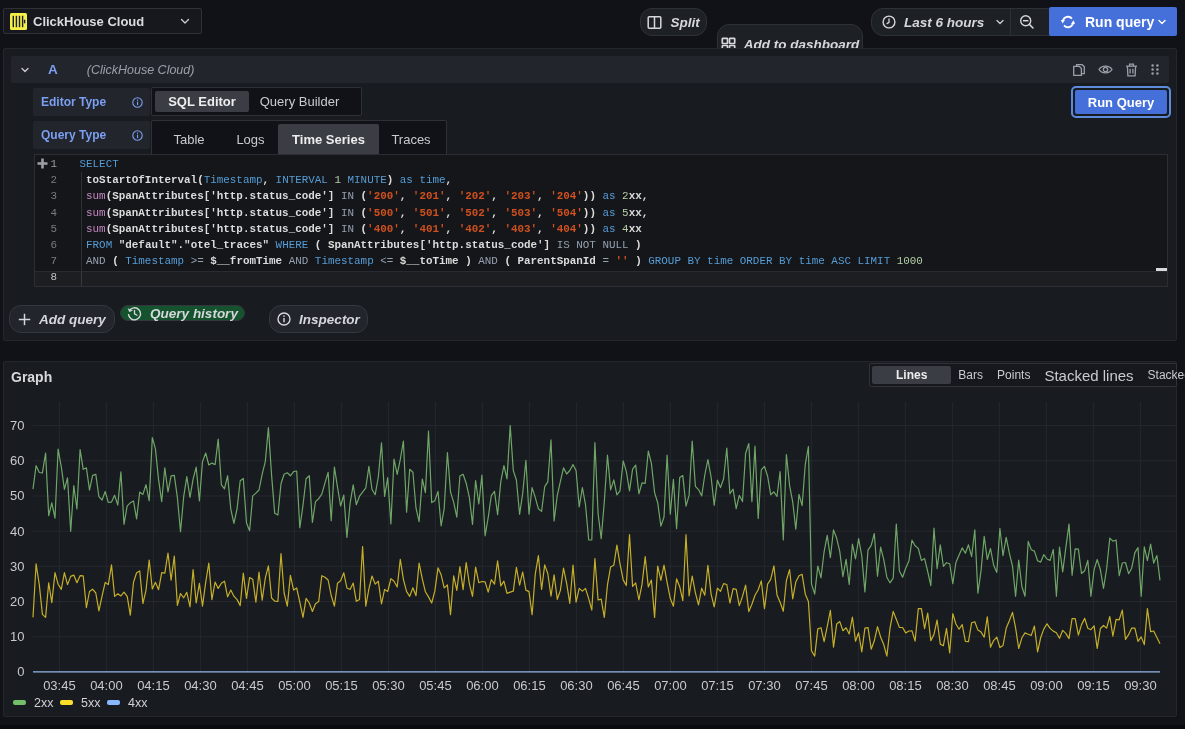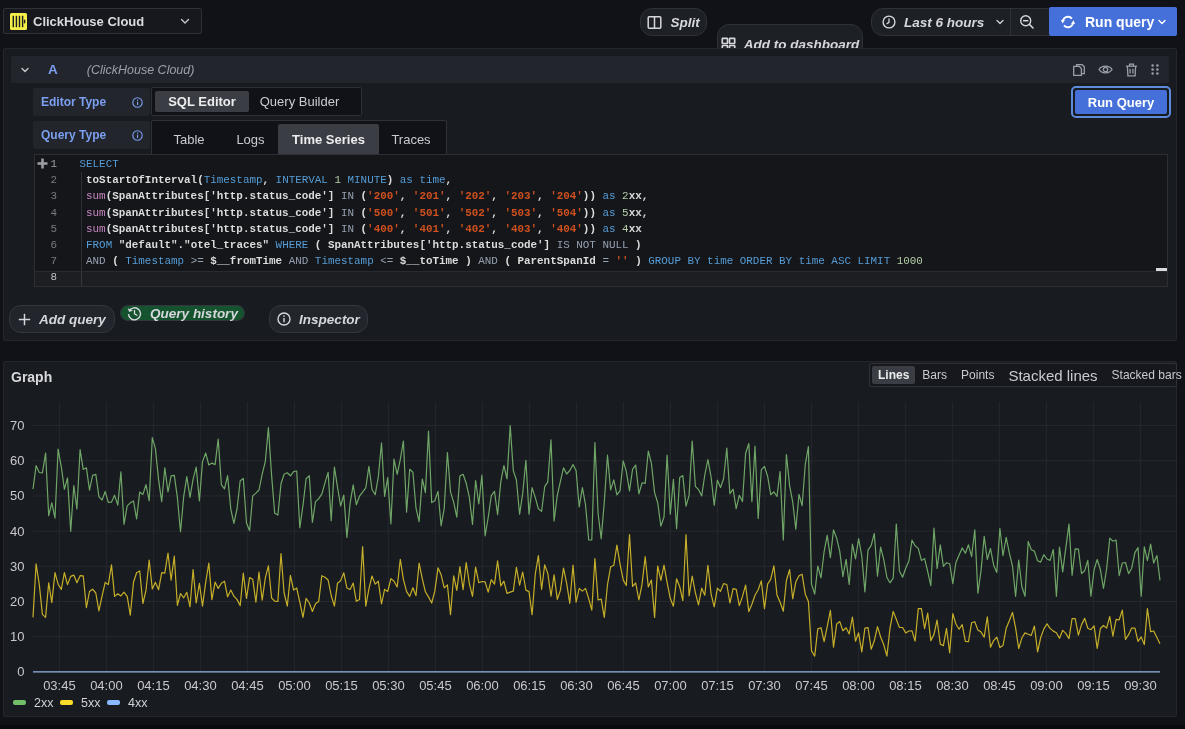--- a/index.html
+++ b/index.html
@@ -222,21 +222,21 @@
       <rect x="6.3" y="6" width="1.4" height="4.3" fill="#d5d7dc"></rect>
       <rect x="6.3" y="3.4" width="1.4" height="1.5" fill="#d5d7dc"></rect>
     </svg>
   Inspector
 </div>
 
 <div class="abs" style="left:3px;top:361px;width:1174px;height:356px;background:#181b1f;border:1px solid #23262c;border-radius:2px;"></div>
 <div class="abs" style="left:11px;top:369px;color:#d8d9dd;font-size:14px;font-weight:700;">Graph</div>
 
 <div class="abs" style="left:869px;top:363px;width:308px;height:24px;border:1px solid #2e3136;border-radius:2px;background:#16181d;display:flex;align-items:center;padding:2px;white-space:nowrap;">
-  <div style="height:100%;display:flex;align-items:center;justify-content:center;background:#3a3d44;border-radius:2px;padding:0 6px;color:#eceded;font-size:12px;font-weight:700;">Lines</div>
+  <div style="height:100%;display:flex;align-items:center;justify-content:center;background:#3a3d44;border-radius:2px;padding:0 24px;color:#eceded;font-size:12px;font-weight:700;">Lines</div>
   <div style="padding:0 7px;color:#c9cad2;font-size:12px;">Bars</div>
   <div style="padding:0 7px;color:#c9cad2;font-size:12px;">Points</div>
   <div style="padding:0 7px;color:#c9cad2;font-size:15px;">Stacked lines</div>
   <div style="padding:0 7px;color:#c9cad2;font-size:12px;">Stacked bars</div>
 </div>
 
 <svg class="abs" style="left:0;top:0;" width="1185" height="729" viewBox="0 0 1185 729">
   <g stroke="#26282e" stroke-width="1">
     <line x1="59.4" y1="402" x2="59.4" y2="671.9"></line>
     <line x1="106.4" y1="402" x2="106.4" y2="671.9"></line>

